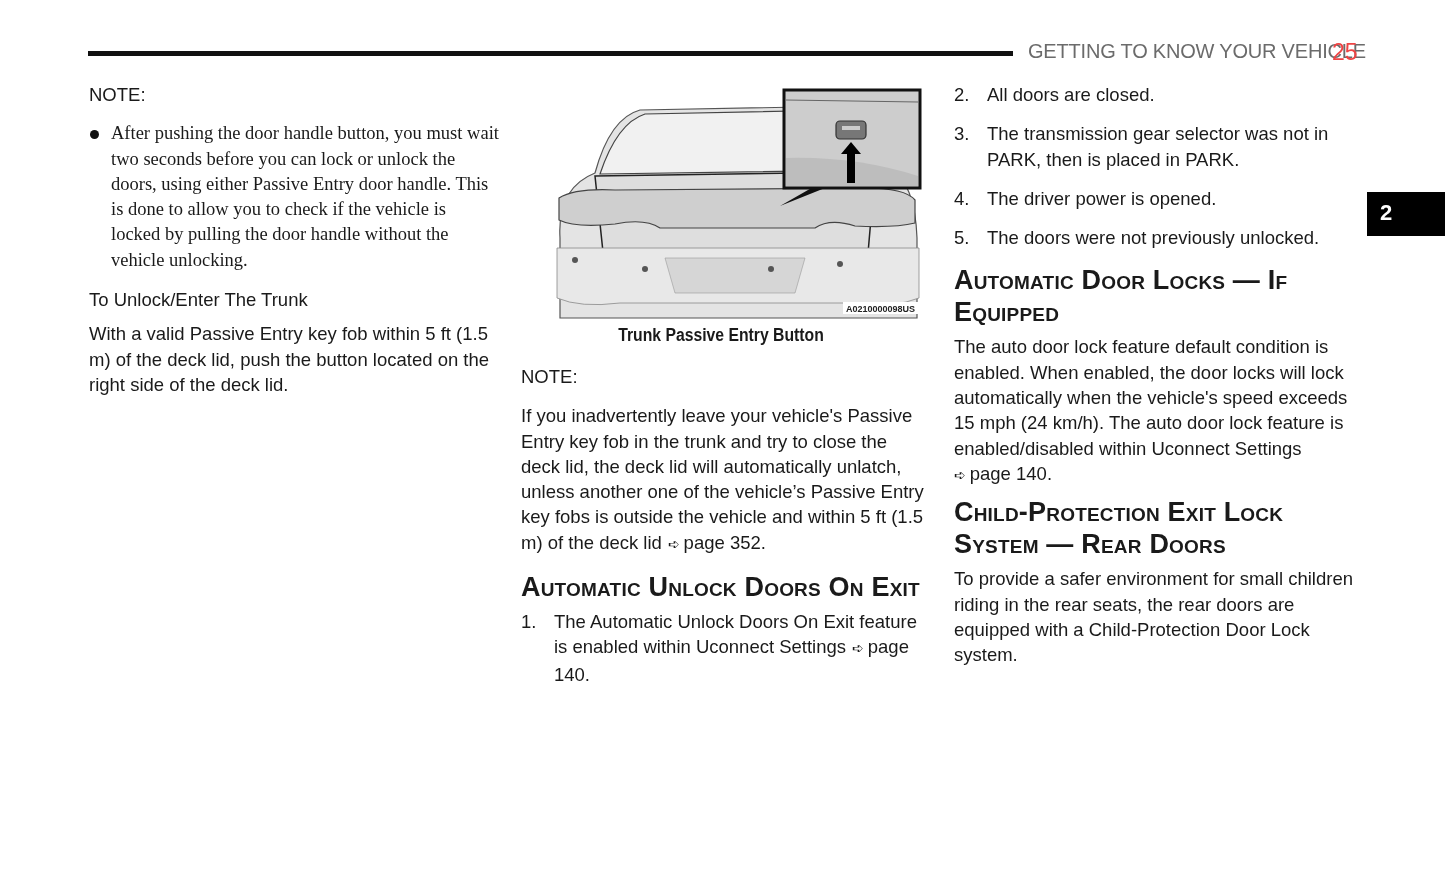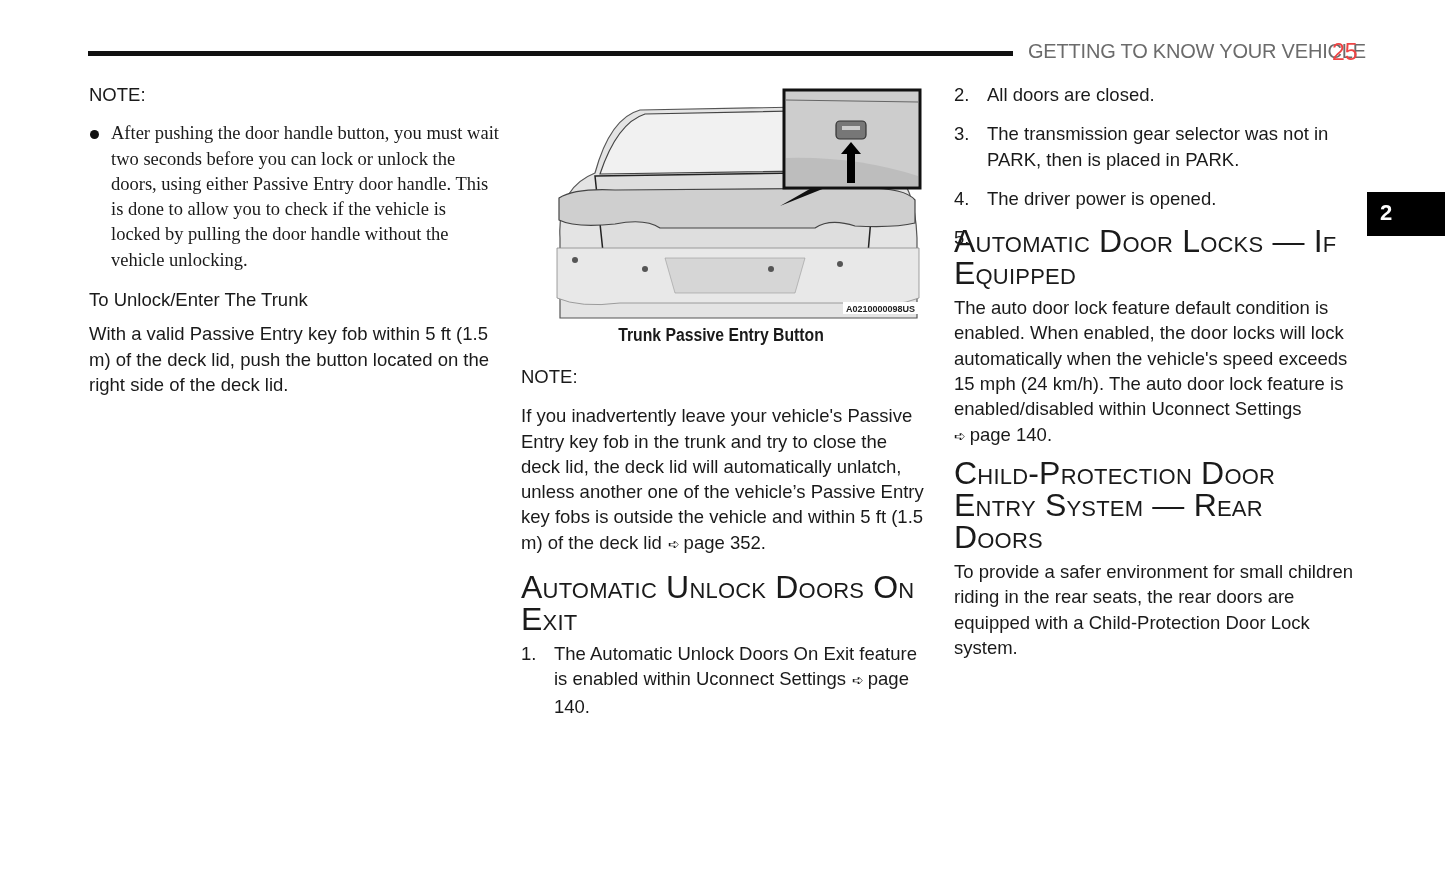--- a/index.html
+++ b/index.html
@@ -14,21 +14,21 @@
     .col1 { left: 89px; top: 82px; width: 410px; }
     .col2 { left: 521px; top: 364px; width: 405px; }
     .col3 { left: 954px; top: 82px; width: 405px; }
     p { margin: 0; }
     .note-label { margin-bottom: 14px; }
     .bullet { position: relative; padding-left: 22px; margin-bottom: 14px; font-family: Liberation Serif, serif; }
     .bullet .dot { position: absolute; left: 1px; top: 9px; width: 9px; height: 9px; border-radius: 50%; background: #111; }
     .subhead { margin-top: 2px; margin-bottom: 9px; }
     .num-item { position: relative; padding-left: 33px; margin-bottom: 14px; }
     .num-item .num { position: absolute; left: 0; top: 0; }
-    .heading { font-weight: normal; font-size: 32px; line-height: 32px; margin: 0 0 6px 0; letter-spacing: 0.2px; font-variant: small-caps; }
+    .heading { font-weight: bold; font-size: 27px; line-height: 32px; margin: 0 0 6px 0; letter-spacing: 0.2px; font-variant: small-caps; }
     .para { margin-bottom: 14px; }
     .ref-icon { display: inline-block; font-size: 14px; margin: 0 4px 0 6px; }
     .figure { position: absolute; left: 555px; top: 88px; width: 367px; height: 232px; }
     .fig-caption { position: absolute; left: 521px; top: 325px; width: 400px; text-align: center;
                    font-weight: bold; font-size: 17.5px; transform: scaleX(0.9); }
     .fig-code { font-size: 9px; font-weight: bold; fill: #222; font-family: "Liberation Sans", sans-serif; }
   </style>
 </head>
 <body>
 
@@ -100,20 +100,21 @@
   <div class="num-item">
     <span class="num">3.</span>
     <span>The transmission gear selector was not in PARK, then is placed in PARK.</span>
   </div>
   <div class="num-item">
     <span class="num">4.</span>
     <span>The driver power is opened.</span>
   </div>
   <div class="num-item">
     <span class="num">5.</span>
+    <span>The doors were not previously unlocked.</span>
   </div>
   <h2 class="heading">Automatic Door Locks — If Equipped</h2>
   <p class="para" style="margin-bottom:8px;">
     <span>The auto door lock feature default condition is enabled. When enabled, the door locks will lock automatically when the vehicle's speed exceeds 15 mph (24 km/h). The auto door lock feature is enabled/disabled within Uconnect Settings</span><br><span class="ref-icon" style="margin-left:0">➪</span><span>page 140.</span>
   </p>
-  <h2 class="heading">Child-Protection Door Entry System — Rear Doors</h2>
+  <h2 class="heading">Child-Protection Exit Lock System — Rear Doors</h2>
   <p class="para">To provide a safer environment for small children riding in the rear seats, the rear doors are equipped with a Child-Protection Door Lock system.</p>
 </div>
 
 </body></html>

